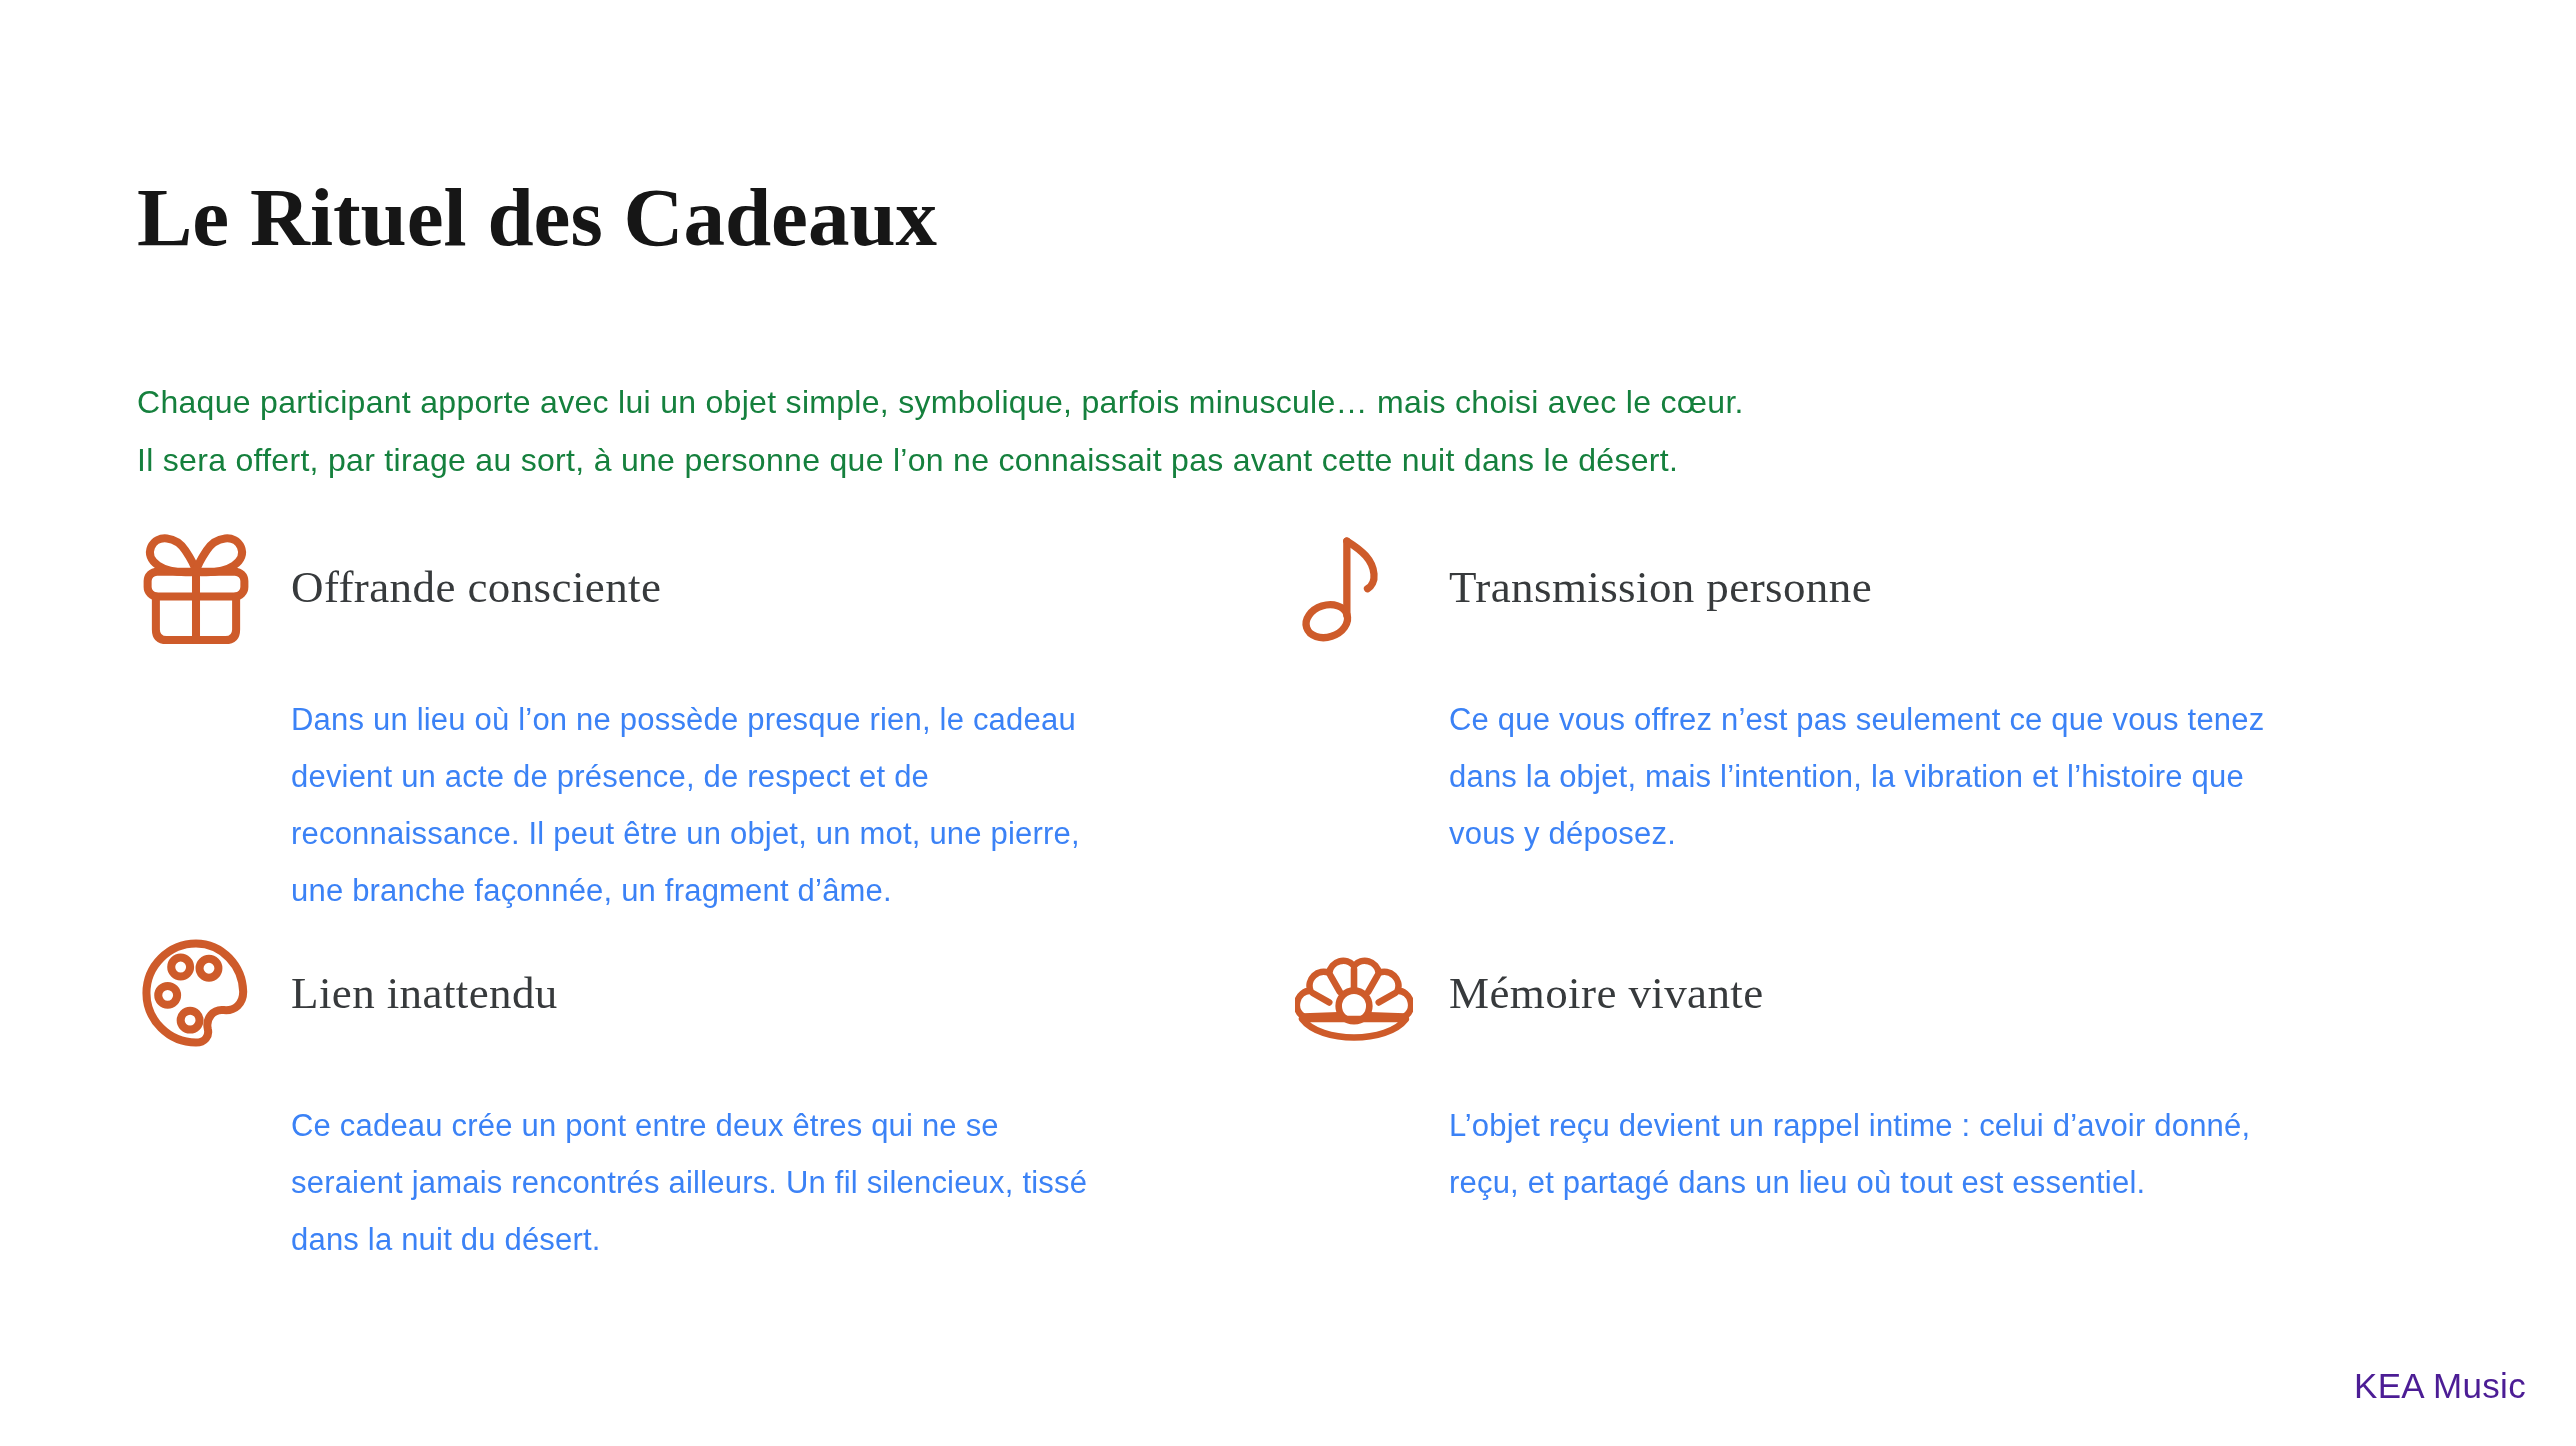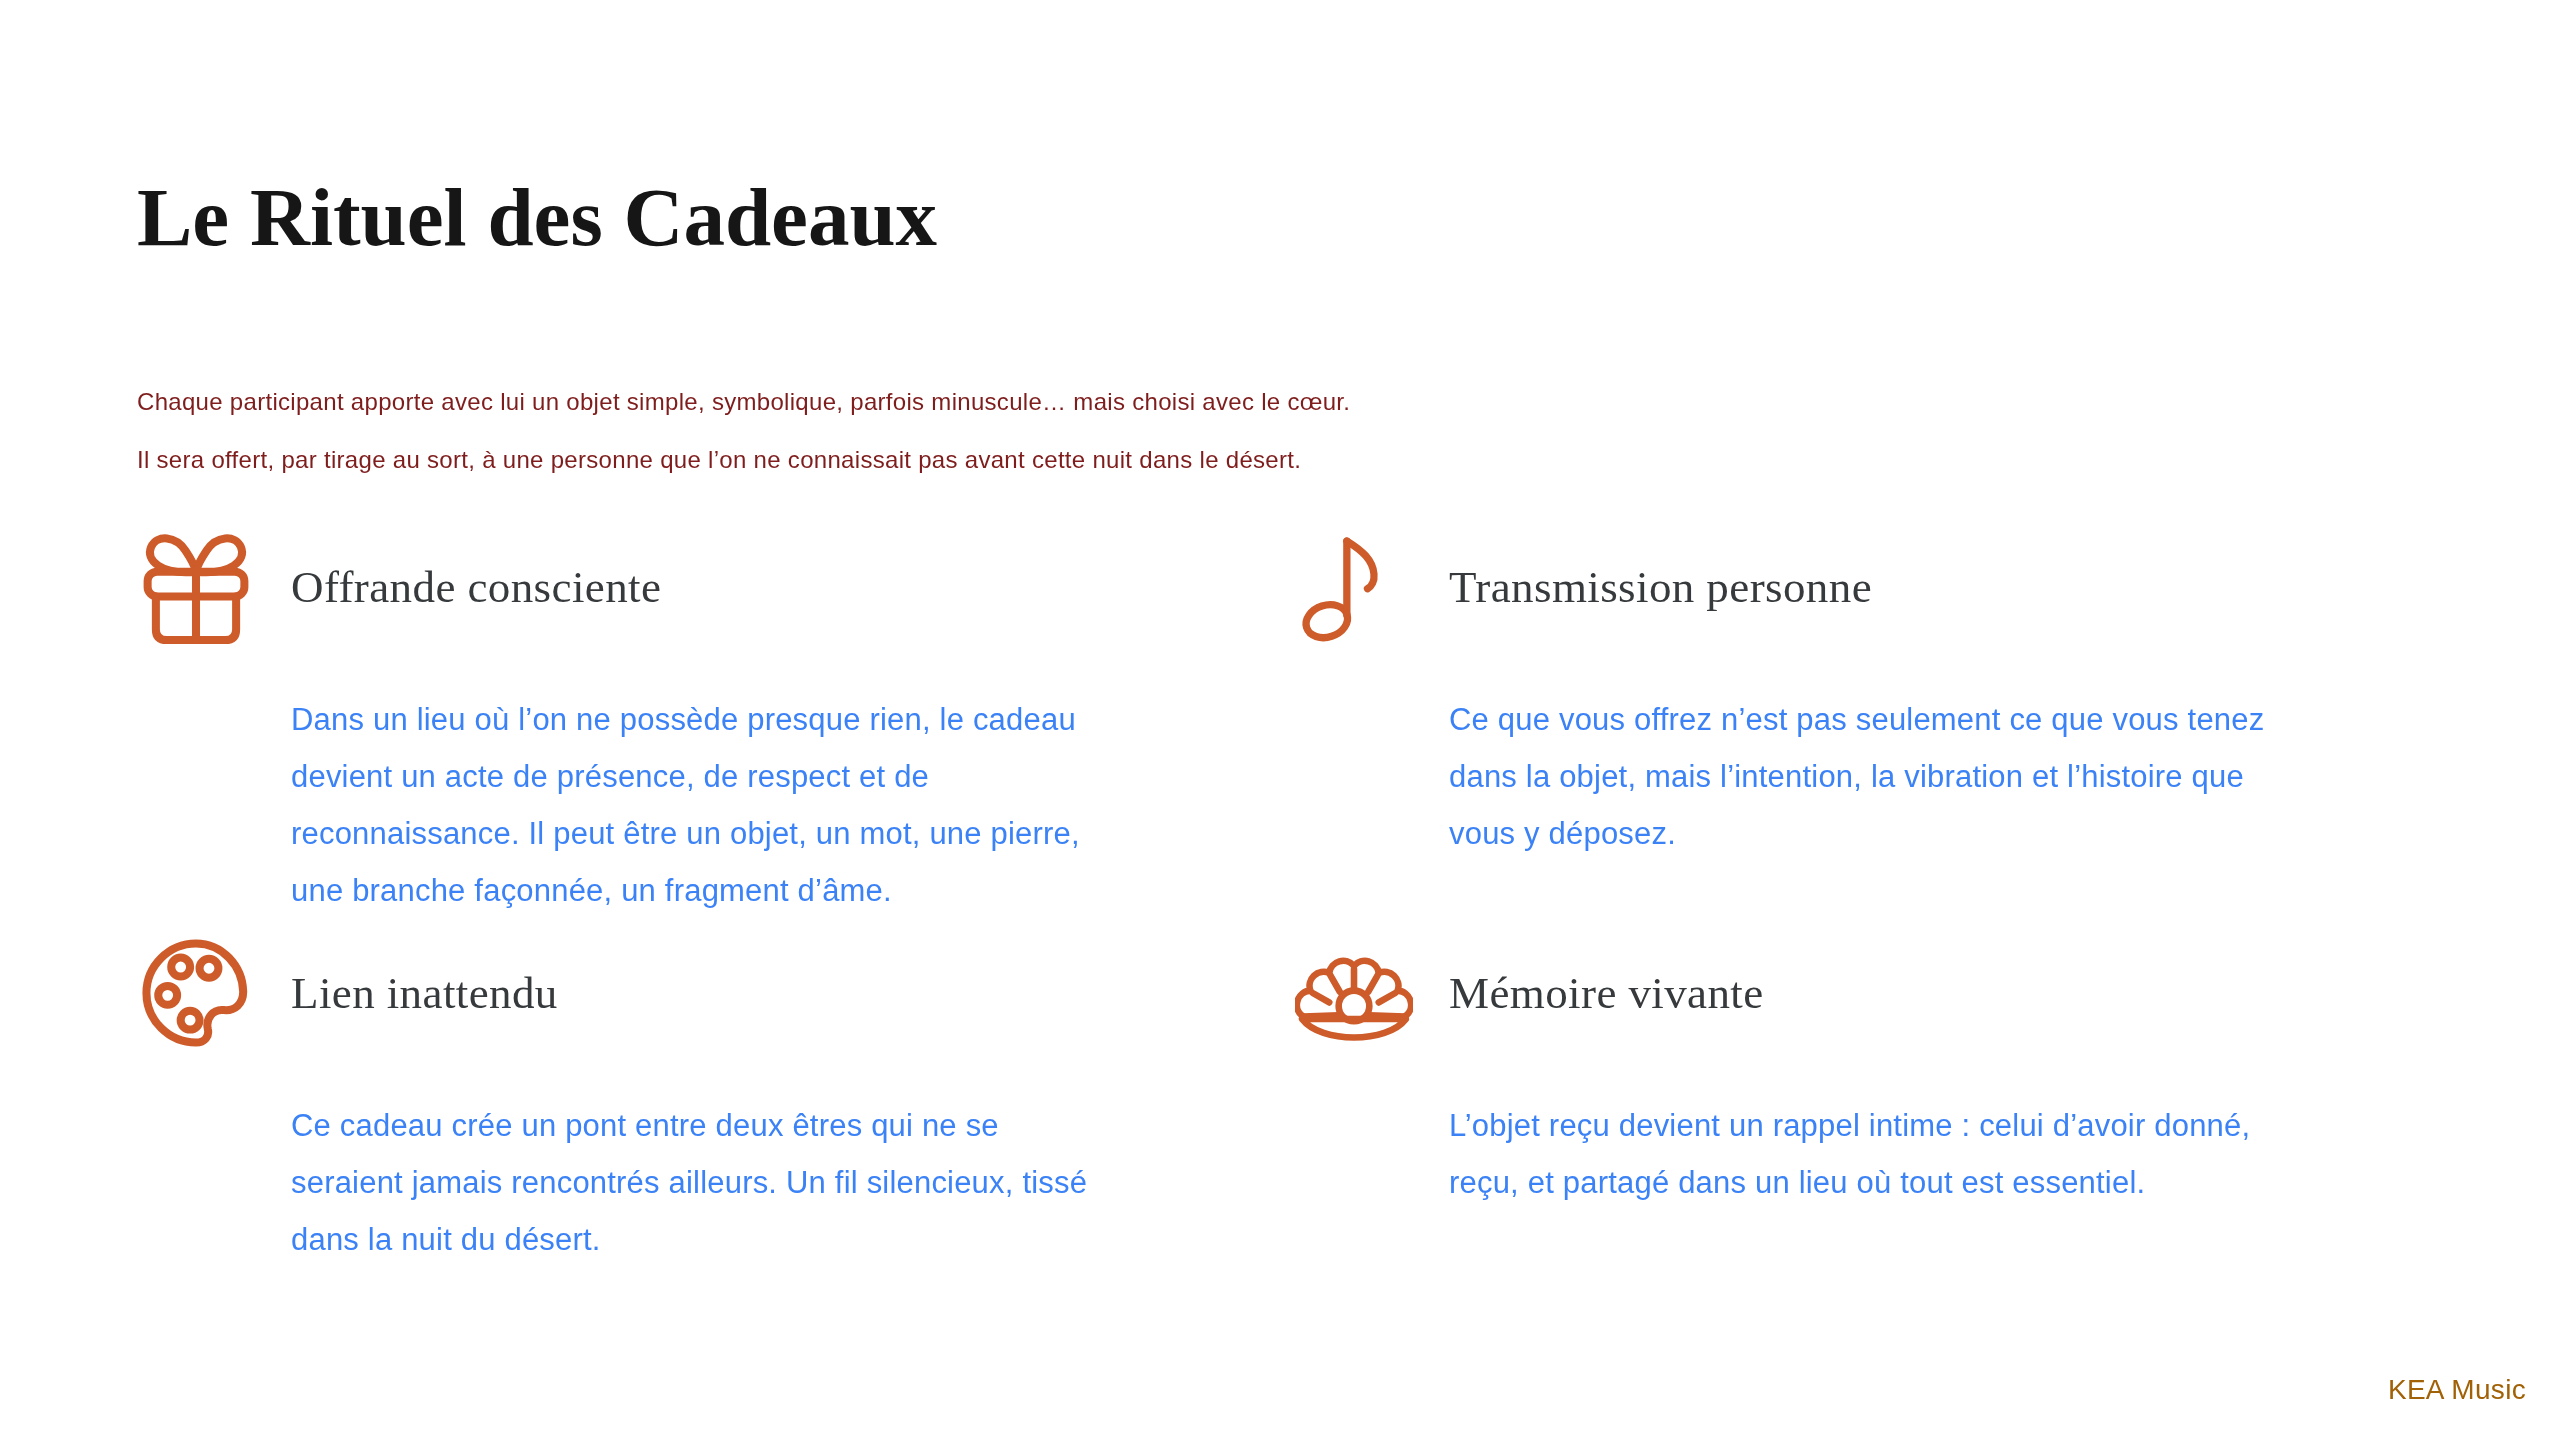--- a/index.html
+++ b/index.html
@@ -20,23 +20,23 @@
     font-family: "Liberation Serif", "DejaVu Serif", serif;
     font-weight: 700;
     font-size: 83px;
     line-height: 1.16;
     color: #161616;
     letter-spacing: 0px;
   }
 
   .intro {
     margin-top: 108px;
-    font-size: 24px;
+    font-size: 32px;
     line-height: 58px;
-    color: #7f1d1d;
+    color: #15803d;
     letter-spacing: 0.3px;
   }
   .intro div { white-space: nowrap; }
 
   .grid {
     display: grid;
     grid-template-columns: 1fr 1fr;
     column-gap: 82px;
     row-gap: 48px;
     margin-top: 38px;
@@ -76,22 +76,22 @@
     line-height: 57px;
     color: #3b82f6;
     letter-spacing: 0.2px;
   }
   .feature-text div { white-space: nowrap; }
 
   .footer-brand {
     position: absolute;
     right: 50px;
     bottom: 41px;
-    font-size: 28px;
-    color: #a16207;
+    font-size: 35px;
+    color: #4c1d95;
     letter-spacing: 0.3px;
   }
 </style>
 </head>
 <body>
 
 <div class="slide">
   <div class="content">
 
     <h1 class="page-title">Le Rituel des Cadeaux</h1>

